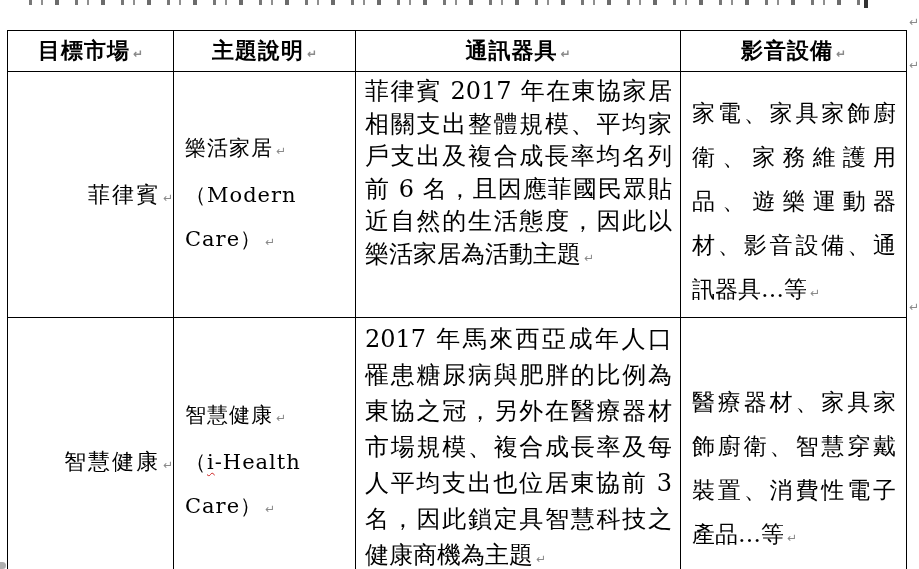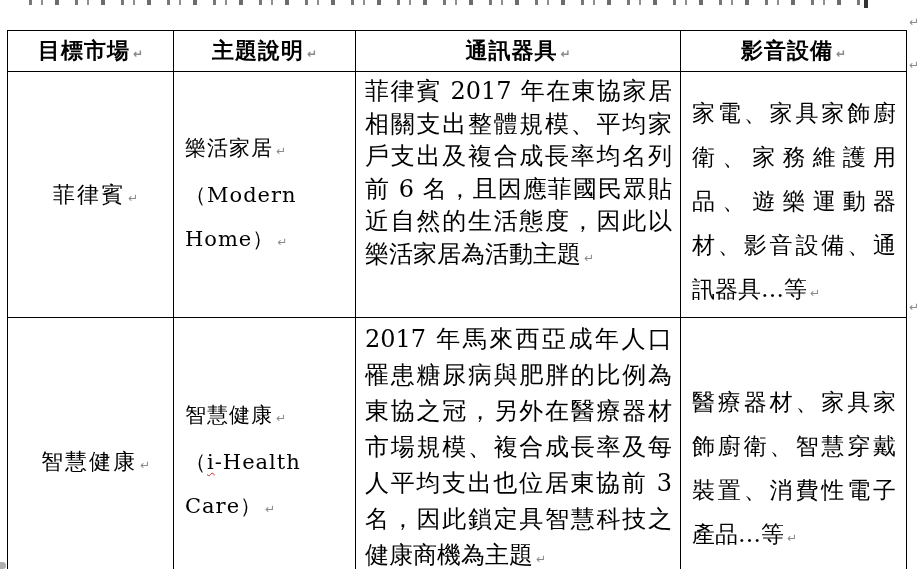--- a/index.html
+++ b/index.html
@@ -33,21 +33,21 @@
   }
   .doc th{
     height:40px;
     font-size:22px;font-weight:bold;
     text-align:center;vertical-align:middle;
     letter-spacing:1px;
   }
   .row1 td{height:229px;}
   .row2 td{height:271px;}
   td.market{
-    vertical-align:middle;text-align:center;
+    vertical-align:middle;text-align:right;
     padding-left:10px;font-size:22px;letter-spacing:2px;
   }
   td.theme{
     vertical-align:middle;text-align:left;
     padding-left:11px;padding-right:16px;
     font-size:21px;line-height:44px;letter-spacing:1px;
   }
   td.desc{
     vertical-align:top;text-align:justify;text-justify:inter-character;
     padding:3px 8px 0 9px;
@@ -111,21 +111,21 @@
         <span>影音設備</span><span class="pmark">↵</span>
       </th>
     </tr>
 
     <tr class="row1">
       <td class="market">
         <span>菲律賓</span><span class="pmark">↵</span>
       </td>
       <td class="theme">
         <div><span>樂活家居</span><span class="pmark">↵</span></div>
-        <div><span>（Modern Home）</span><span class="pmark">↵</span></div>
+        <div><span>（Modern Care）</span><span class="pmark">↵</span></div>
       </td>
       <td class="desc">
         <span>菲律賓 2017 年在東協家居相關支出整體規模、平均家戶支出及複合成長率均名列前 6 名，且因應菲國民眾貼近自然的生活態度，因此以樂活家居為活動主題</span><span class="pmark">↵</span>
       </td>
       <td class="products">
         <span>家電、家具家飾廚衛、家務維護用品、遊樂運動器材、影音設備、通訊器具…等</span><span class="pmark">↵</span>
       </td>
     </tr>
 
     <tr class="row2">

